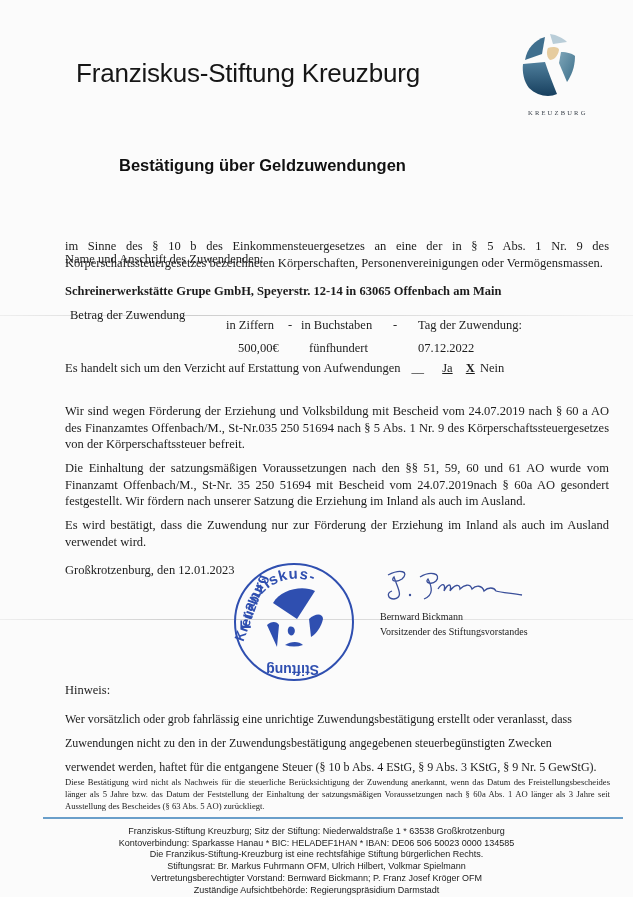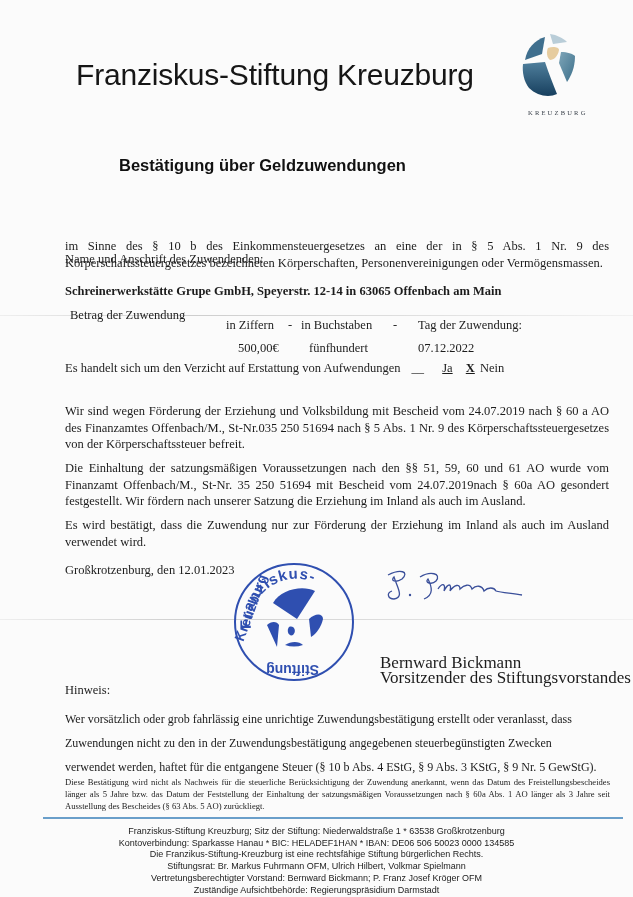--- a/index.html
+++ b/index.html
@@ -1,34 +1,34 @@
 <!DOCTYPE html>
 <html><head>
 <meta charset="utf-8">
 <style>
   html, body { margin:0; padding:0; }
   body { width:633px; height:897px; background:#fbfbfb; position:relative; overflow:hidden; color:#1c1c1c; }
   .serif { font-family: "Liberation Serif", "DejaVu Serif", serif; }
   .sans { font-family: "Liberation Sans", "DejaVu Sans", sans-serif; }
   .abs { position:absolute; }
-  .org-title { left:76px; top:58px; font-size:30px; color:#161616; letter-spacing:-0.2px; }
+  .org-title { left:76px; top:58px; font-size:26px; color:#161616; letter-spacing:-0.2px; }
   .logo { left:515px; top:30px; width:64px; height:70px; }
   .logo-text { left:528px; top:109px; font-size:6.5px; letter-spacing:2.2px; color:#39404a; }
   .doc-title { left:0; width:525px; top:156px; text-align:center; font-size:16.5px; font-weight:bold; color:#111; }
   .para { left:65px; width:544px; font-size:12.5px; line-height:16.5px; text-align:justify; }
   .line { left:65px; font-size:12.5px; white-space:nowrap; }
   .bold { font-weight:bold; }
   .fold { left:0; width:633px; height:1px; background:linear-gradient(90deg, rgba(0,0,0,0.05), rgba(0,0,0,0.18) 30%, rgba(0,0,0,0.1) 70%, rgba(0,0,0,0.04)); }
   .hinweis-text { left:65px; width:545px; font-size:12px; line-height:24px; }
   .small-print { left:65px; width:545px; font-size:8.6px; line-height:12px; text-align:justify; }
   .blue-rule { left:43px; width:580px; top:817px; height:2px; background:#6a9fca; }
   .footer { left:0; width:633px; top:826px; text-align:center; font-size:9px; line-height:11.7px; color:#222; }
   .stamp { left:231px; top:561px; width:126px; height:122px; }
   .signature { left:380px; top:567px; width:160px; height:40px; }
-  .sig-text { left:380px; top:609px; font-size:17px; line-height:15px;margin-top:46px; }
+  .sig-text { left:380px; top:609px; font-size:10px; line-height:15px; }
   .u { text-decoration:underline; }
 </style>
 </head>
 <body>
 
 <div class="abs sans org-title">Franziskus-Stiftung Kreuzburg</div>
 
 <svg class="abs logo" viewBox="0 0 64 70">
   <defs>
     <linearGradient id="gDark" x1="0" y1="0" x2="0" y2="1">

